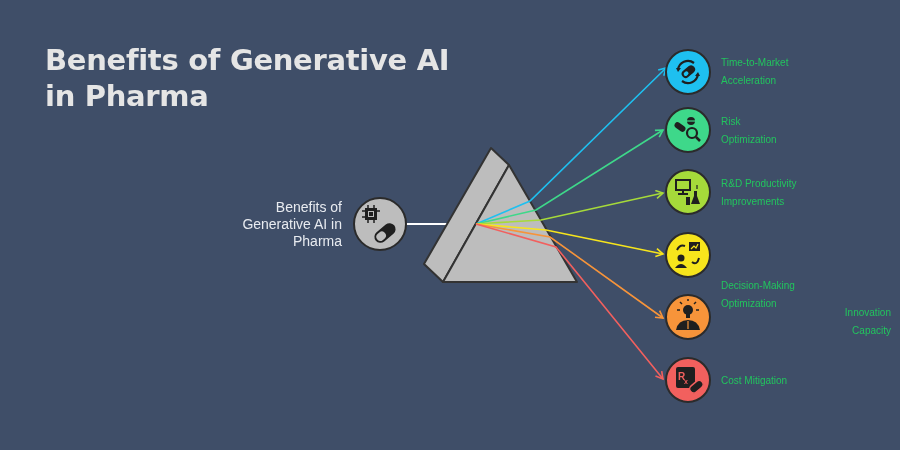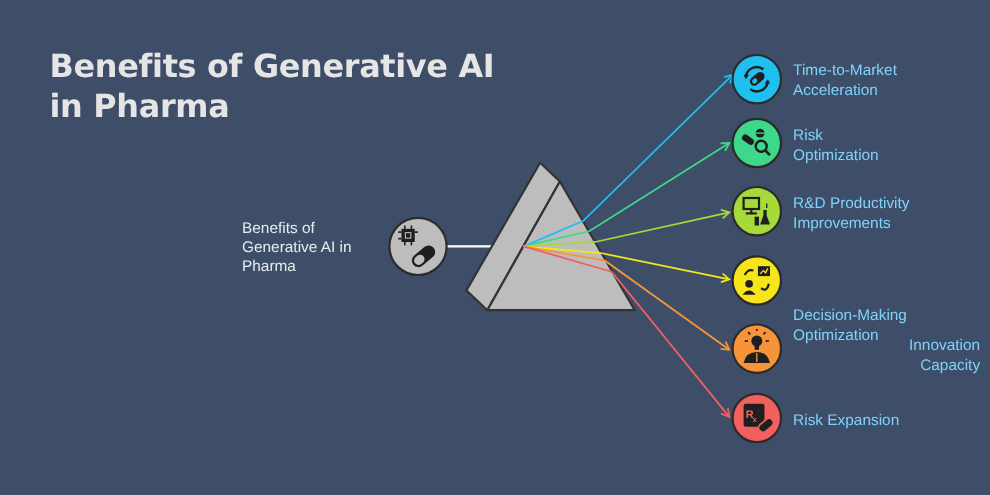--- a/index.html
+++ b/index.html
@@ -1,20 +1,20 @@
 <!DOCTYPE html>
 <html><head>
 <meta charset="utf-8">
 <style>
   html, body { margin:0; padding:0; }
   body { width:900px; height:450px; background:#3f4e68; position:relative; overflow:hidden; font-family:"Liberation Sans", sans-serif; }
   .title { position:absolute; left:45px; top:42px; color:#e5e5e5; font-family:"DejaVu Sans", sans-serif; font-weight:bold; font-size:29px; line-height:36px; letter-spacing:-0.3px; width:420px; }
-  .src-label { position:absolute; left:220px; top:199px; width:122px; color:#e8ebf0; font-size:14px; line-height:17px; }
+  .src-label { position:absolute; left:220px; top:199px; width:122px; text-align:right; color:#e8ebf0; font-size:14px; line-height:17px; }
   svg.diagram { position:absolute; left:0; top:0; }
-  .item-label { position:absolute; left:721px; color:#7dd3fc; font-size:14px; line-height:18px; width:170px; }
+  .item-label { position:absolute; left:721px; color:#22c55e; font-size:10px; line-height:18px; width:170px; }
 </style>
 </head>
 <body>
 
 <div class="title">
   <div>Benefits of Generative AI</div>
   <div>in Pharma</div>
 </div>
 
 <div class="src-label">
@@ -169,14 +169,14 @@
 </div>
 <div class="item-label" style="top:238px;margin-top:39px;">
   <div>Decision-Making</div>
   <div>Optimization</div>
 </div>
 <div class="item-label" style="top:304px;text-align:right;">
   <div>Innovation</div>
   <div>Capacity</div>
 </div>
 <div class="item-label" style="top:372px;">
-  <div>Risk Expansion</div>
+  <div>Cost Mitigation</div>
 </div>
 
 </body></html>

